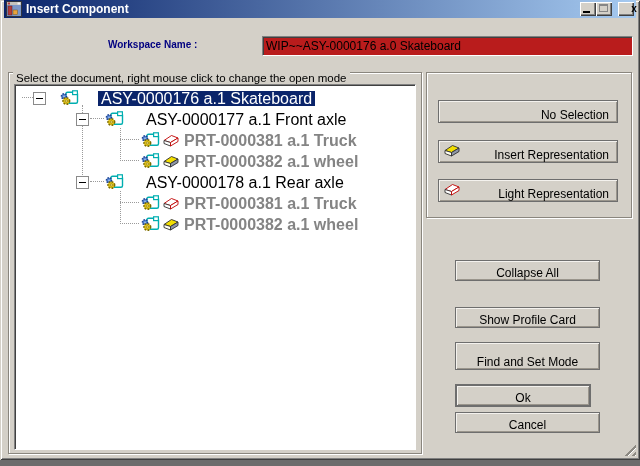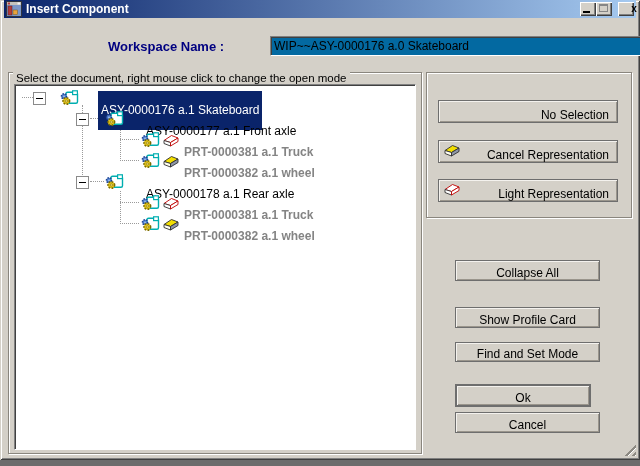--- a/index.html
+++ b/index.html
@@ -34,27 +34,27 @@
   .winbtn.cls { right: 2px; }
   .glyph-min { position: absolute; left: 3px; bottom: 3px; width: 7px; height: 2px; background: #000; }
   .glyph-max { position: absolute; left: 3px; top: 2px; width: 9px; height: 8px;
                border: 1px solid #868686; border-top: 2px solid #868686; }
   .glyph-cls { position: absolute; width: 100%; top: 0; text-align: center;
                font-size: 10px; font-weight: bold; line-height: 13px; color: #000; }
 
   
   .ws-label {
     position: absolute; left: 108px; top: 39px;
-    font-size: 13px; font-weight: bold; color: #000080; white-space: nowrap;
+    font-size: 10px; font-weight: bold; color: #000080; white-space: nowrap;
   }
   .ws-field {
     position: absolute; left: 262px; top: 36px; width: 371px; height: 20px;
-    background: #0369a1; color: #000; font-size: 12px; font-family: "Liberation Sans", sans-serif;
+    background: #b91c1c; color: #000; font-size: 12px; font-family: "Liberation Sans", sans-serif;
     border: 1px solid; border-color: #808080 #ffffff #ffffff #808080;
-    box-shadow: inset 1px 1px 0 #404040; padding: 1px 3px; margin-left: 8px;
+    box-shadow: inset 1px 1px 0 #404040; padding: 1px 3px;
   }
 
   
   .groupbox {
     position: absolute;
     border: 1px solid #8a867e;
     box-shadow: inset 1px 1px 0 #ffffff, 1px 1px 0 #ffffff;
   }
   .groupbox > .gb-label {
     position: absolute; top: -8px; left: 4px; background: #d4d0c8;
@@ -76,43 +76,43 @@
   .hdots { position: absolute; height: 0; border-top: 1px dotted #9a9a9a; }
   .vdots { position: absolute; width: 0; border-left: 1px dotted #9a9a9a; }
   .expand {
     position: absolute; width: 13px; height: 13px; background: #ffffff;
     border: 1px solid #8a8a8a;
   }
   .expand .minus { position: absolute; left: 2px; top: 5px; width: 7px; height: 1px; background: #000; }
   .node-icon { position: absolute; top: 2px; }
   .wedge-icon { position: absolute; top: 4px; }
   .lbl {
-    position: absolute; top: 3px; font-size: 12px; line-height: 15px;
-    white-space: nowrap; color: #000; padding: 12px 3px;
+    position: absolute; top: 3px; font-size: 16px; line-height: 15px;
+    white-space: nowrap; color: #000; padding: 0 3px;
   }
   .lbl.sel { background: #0a246a; color: #ffffff; }
   .lbl.part { color: #848484; font-weight: bold; }
 
   
   .btn {
     position: absolute; background: #d4d0c8;
     border: 1px solid #6e6e6e;
     box-shadow: inset 1px 1px 0 #f4f2ee, inset -1px -1px 0 #9a958c;
     font-size: 12px; color: #000; text-align: center;
     font-family: "Liberation Sans", sans-serif;
     display: flex; align-items: flex-end; justify-content: center;
   }
   .btn.right-text { justify-content: flex-end; padding-right: 8px; }
   .btn .btn-ico { position: absolute; left: 5px; top: 3px; }
   .btn-noselect { left: 11px; top: 27px;  width: 180px; height: 23px; }
   .btn-design   { left: 11px; top: 67px;  width: 180px; height: 23px; }
   .btn-light    { left: 11px; top: 106px; width: 180px; height: 23px; }
   .btn-collapse { left: 455px; top: 252px; width: 145px; height: 21px; margin-top: 8px; }
   .btn-profile  { left: 455px; top: 307px; width: 145px; height: 21px; }
-  .btn-findset  { left: 455px; top: 342px; width: 145px; height: 20px; }
+  .btn-findset  { left: 455px; top: 342px; width: 145px; height: 28px; }
   .btn-ok       { left: 455px; top: 384px; width: 136px; height: 23px; border: 2px solid #6e6e6e; }
   .btn-cancel   { left: 455px; top: 412px; width: 145px; height: 21px; }
 
   
   .grip {
     position: absolute; right: 4px; bottom: 4px; width: 14px; height: 14px;
     clip-path: polygon(100% 0, 100% 100%, 0 100%);
     background: repeating-linear-gradient(-45deg,
       #ffffff 0 1px, #8d8a83 1px 3px, #d4d0c8 3px 5px);
   }
@@ -264,21 +264,21 @@
   <div class="groupbox gb-mode">
 
     <button class="btn right-text btn-noselect">
       <span>No Selection</span>
     </button>
 
     <button class="btn right-text btn-design">
       <svg class="btn-ico" width="16" height="13" viewBox="0 0 16 13">
           <use href="#wedge-design"></use>
         </svg>
-      <span>Cancel Representation</span>
+      <span>Insert Representation</span>
     </button>
 
     <button class="btn right-text btn-light">
       <svg class="btn-ico" width="16" height="13" viewBox="0 0 16 13">
           <use href="#wedge-light"></use>
         </svg>
       <span>Light Representation</span>
     </button>
   </div>
 

